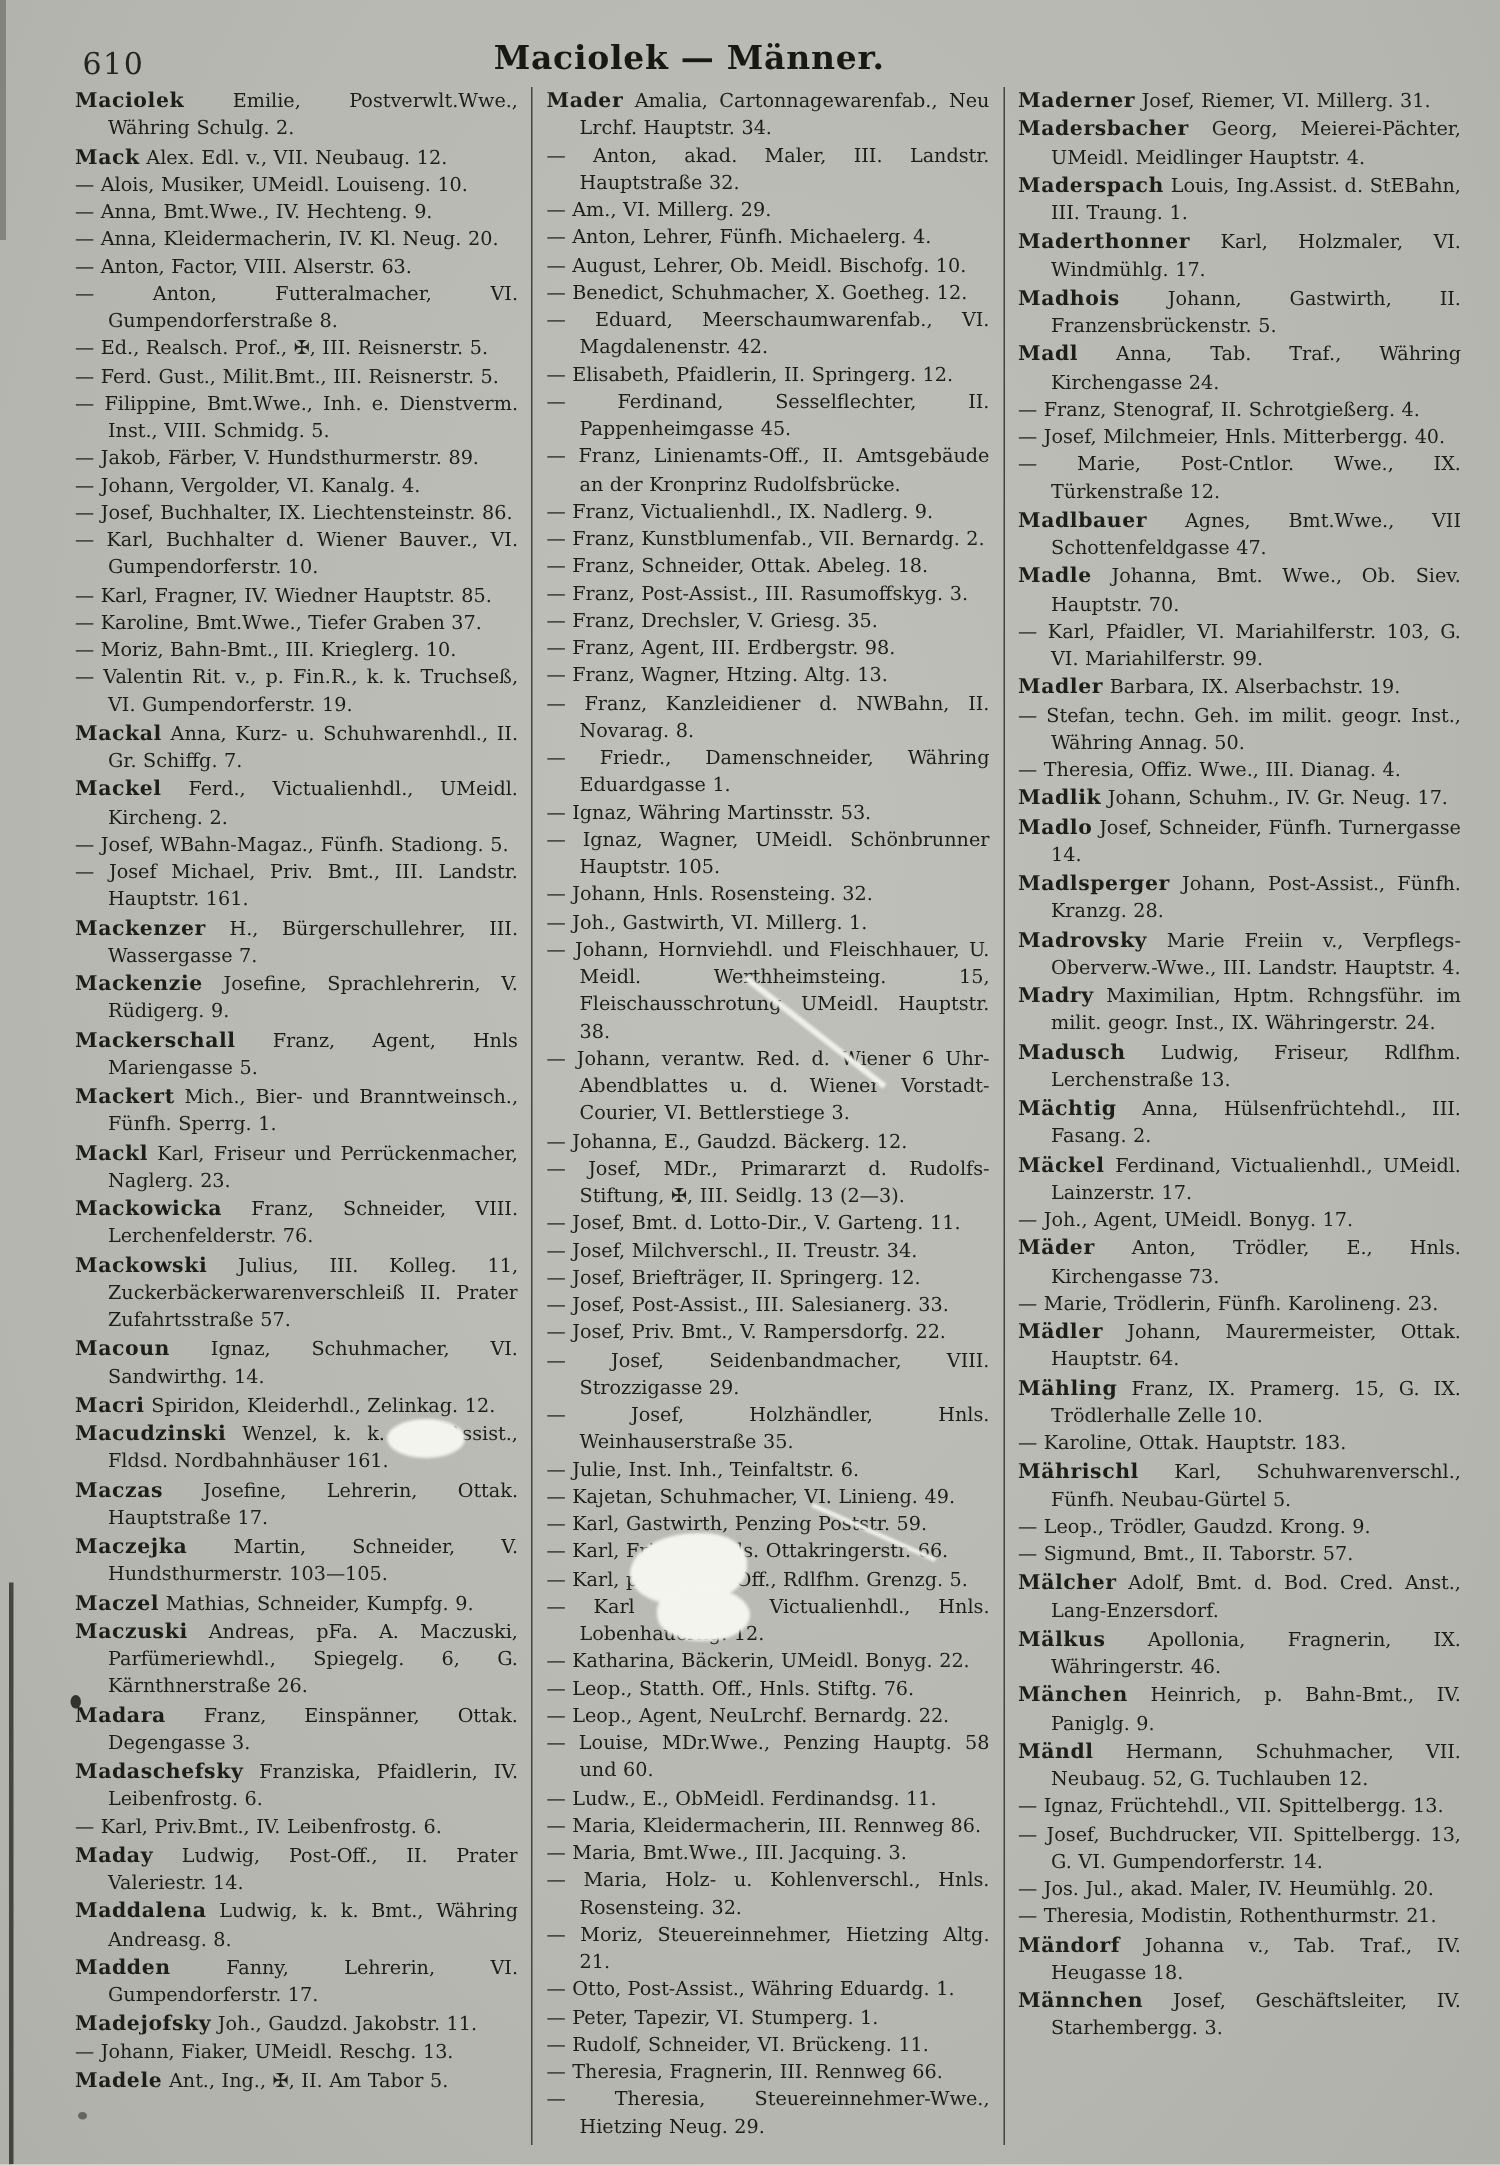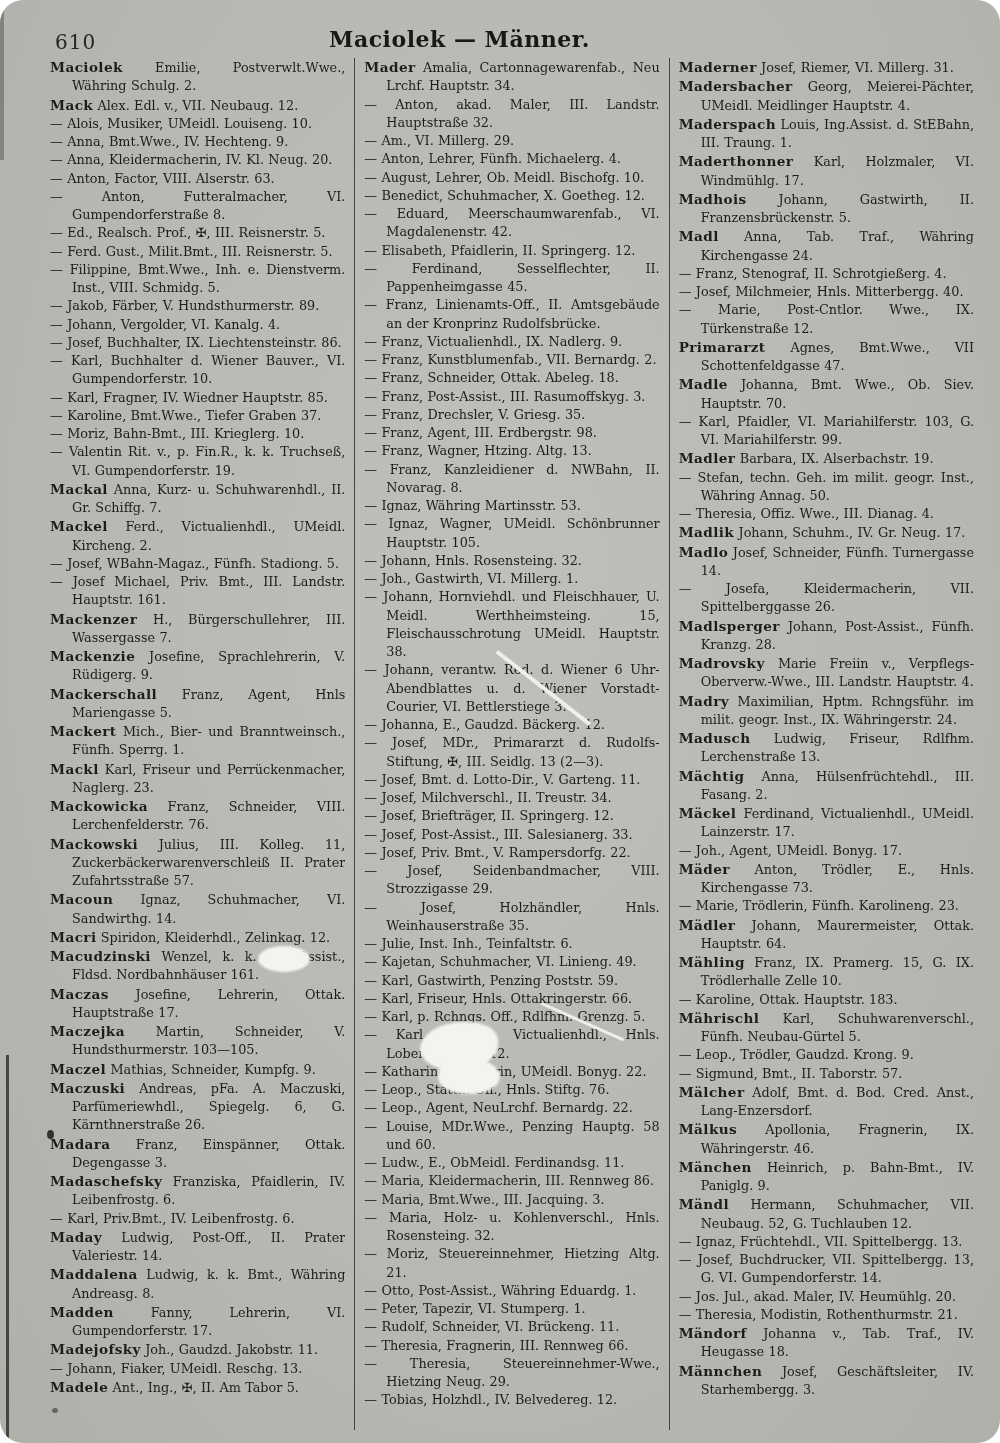--- a/index.html
+++ b/index.html
@@ -4,21 +4,20 @@
 <style>
   html,body{margin:0;padding:0;}
   .page{
     position:relative;
     width:1000px;height:1443px;
     background:#b9bbb4;
     background-image:radial-gradient(ellipse at 50% 40%, #bec0b9 0%, #b6b8b1 60%, #aeb0a9 100%);
     overflow:hidden;
     font-family:"DejaVu Serif","Liberation Serif",serif;
     color:#1d1d1a;
-    border-radius:23px;
   }
   .hdr-num{
     position:absolute;left:55px;top:30px;
     font-size:20px;letter-spacing:1px;color:#242420;
   }
   .hdr-title{
     position:absolute;left:0;top:26px;width:919px;
     text-align:center;font-size:22px;font-weight:bold;
     letter-spacing:0.5px;color:#181815;
   }
@@ -117,20 +116,21 @@
         <p class="entry">— Ferdinand, Sesselflechter, II. Pappenheimgasse 45.</p>
         <p class="entry">— Franz, Linienamts-Off., II. Amtsgebäude an der Kronprinz Rudolfsbrücke.</p>
         <p class="entry">— Franz, Victualienhdl., IX. Nadlerg. 9.</p>
         <p class="entry">— Franz, Kunstblumenfab., VII. Bernardg. 2.</p>
         <p class="entry">— Franz, Schneider, Ottak. Abeleg. 18.</p>
         <p class="entry">— Franz, Post-Assist., III. Rasumoffskyg. 3.</p>
         <p class="entry">— Franz, Drechsler, V. Griesg. 35.</p>
         <p class="entry">— Franz, Agent, III. Erdbergstr. 98.</p>
         <p class="entry">— Franz, Wagner, Htzing. Altg. 13.</p>
         <p class="entry">— Franz, Kanzleidiener d. NWBahn, II. Novarag. 8.</p>
+        <p class="entry">— Friedr., Damenschneider, Währing Eduardgasse 1.</p>
         <p class="entry">— Ignaz, Währing Martinsstr. 53.</p>
         <p class="entry">— Ignaz, Wagner, UMeidl. Schönbrunner Hauptstr. 105.</p>
         <p class="entry">— Johann, Hnls. Rosensteing. 32.</p>
         <p class="entry">— Joh., Gastwirth, VI. Millerg. 1.</p>
         <p class="entry">— Johann, Hornviehdl. und Fleischhauer, U. Meidl. Werthheimsteing. 15, Fleischausschrotung UMeidl. Hauptstr. 38.</p>
         <p class="entry">— Johann, verantw. Red. d. Wiener 6 Uhr-Abendblattes u. d. Wiener Vorstadt-Courier, VI. Bettlerstiege 3.</p>
         <p class="entry">— Johanna, E., Gaudzd. Bäckerg. 12.</p>
         <p class="entry">— Josef, MDr., Primararzt d. Rudolfs-Stiftung, ✠, III. Seidlg. 13 (2—3).</p>
         <p class="entry">— Josef, Bmt. d. Lotto-Dir., V. Garteng. 11.</p>
         <p class="entry">— Josef, Milchverschl., II. Treustr. 34.</p>
@@ -164,29 +164,28 @@
     <div class="col" id="col-2">
         <p class="entry"><span class="lead">Maderner</span> Josef, Riemer, VI. Millerg. 31.</p>
         <p class="entry"><span class="lead">Madersbacher</span> Georg, Meierei-Pächter, UMeidl. Meidlinger Hauptstr. 4.</p>
         <p class="entry"><span class="lead">Maderspach</span> Louis, Ing.Assist. d. StEBahn, III. Traung. 1.</p>
         <p class="entry"><span class="lead">Maderthonner</span> Karl, Holzmaler, VI. Windmühlg. 17.</p>
         <p class="entry"><span class="lead">Madhois</span> Johann, Gastwirth, II. Franzensbrückenstr. 5.</p>
         <p class="entry"><span class="lead">Madl</span> Anna, Tab. Traf., Währing Kirchengasse 24.</p>
         <p class="entry">— Franz, Stenograf, II. Schrotgießerg. 4.</p>
         <p class="entry">— Josef, Milchmeier, Hnls. Mitterbergg. 40.</p>
         <p class="entry">— Marie, Post-Cntlor. Wwe., IX. Türkenstraße 12.</p>
-        <p class="entry"><span class="lead">Primararzt</span> Agnes, Bmt.Wwe., VII Schottenfeldgasse 47.</p>
+        <p class="entry"><span class="lead">Madlbauer</span> Agnes, Bmt.Wwe., VII Schottenfeldgasse 47.</p>
         <p class="entry"><span class="lead">Madle</span> Johanna, Bmt. Wwe., Ob. Siev. Hauptstr. 70.</p>
         <p class="entry">— Karl, Pfaidler, VI. Mariahilferstr. 103, G. VI. Mariahilferstr. 99.</p>
         <p class="entry"><span class="lead">Madler</span> Barbara, IX. Alserbachstr. 19.</p>
         <p class="entry">— Stefan, techn. Geh. im milit. geogr. Inst., Währing Annag. 50.</p>
         <p class="entry">— Theresia, Offiz. Wwe., III. Dianag. 4.</p>
         <p class="entry"><span class="lead">Madlik</span> Johann, Schuhm., IV. Gr. Neug. 17.</p>
         <p class="entry"><span class="lead">Madlo</span> Josef, Schneider, Fünfh. Turnergasse 14.</p>
-        <p class="entry">— Josefa, Kleidermacherin, VII. Spittelberggasse 26.</p>
         <p class="entry"><span class="lead">Madlsperger</span> Johann, Post-Assist., Fünfh. Kranzg. 28.</p>
         <p class="entry"><span class="lead">Madrovsky</span> Marie Freiin v., Verpflegs-Oberverw.-Wwe., III. Landstr. Hauptstr. 4.</p>
         <p class="entry"><span class="lead">Madry</span> Maximilian, Hptm. Rchngsführ. im milit. geogr. Inst., IX. Währingerstr. 24.</p>
         <p class="entry"><span class="lead">Madusch</span> Ludwig, Friseur, Rdlfhm. Lerchenstraße 13.</p>
         <p class="entry"><span class="lead">Mächtig</span> Anna, Hülsenfrüchtehdl., III. Fasang. 2.</p>
         <p class="entry"><span class="lead">Mäckel</span> Ferdinand, Victualienhdl., UMeidl. Lainzerstr. 17.</p>
         <p class="entry">— Joh., Agent, UMeidl. Bonyg. 17.</p>
         <p class="entry"><span class="lead">Mäder</span> Anton, Trödler, E., Hnls. Kirchengasse 73.</p>
         <p class="entry">— Marie, Trödlerin, Fünfh. Karolineng. 23.</p>
         <p class="entry"><span class="lead">Mädler</span> Johann, Maurermeister, Ottak. Hauptstr. 64.</p>

